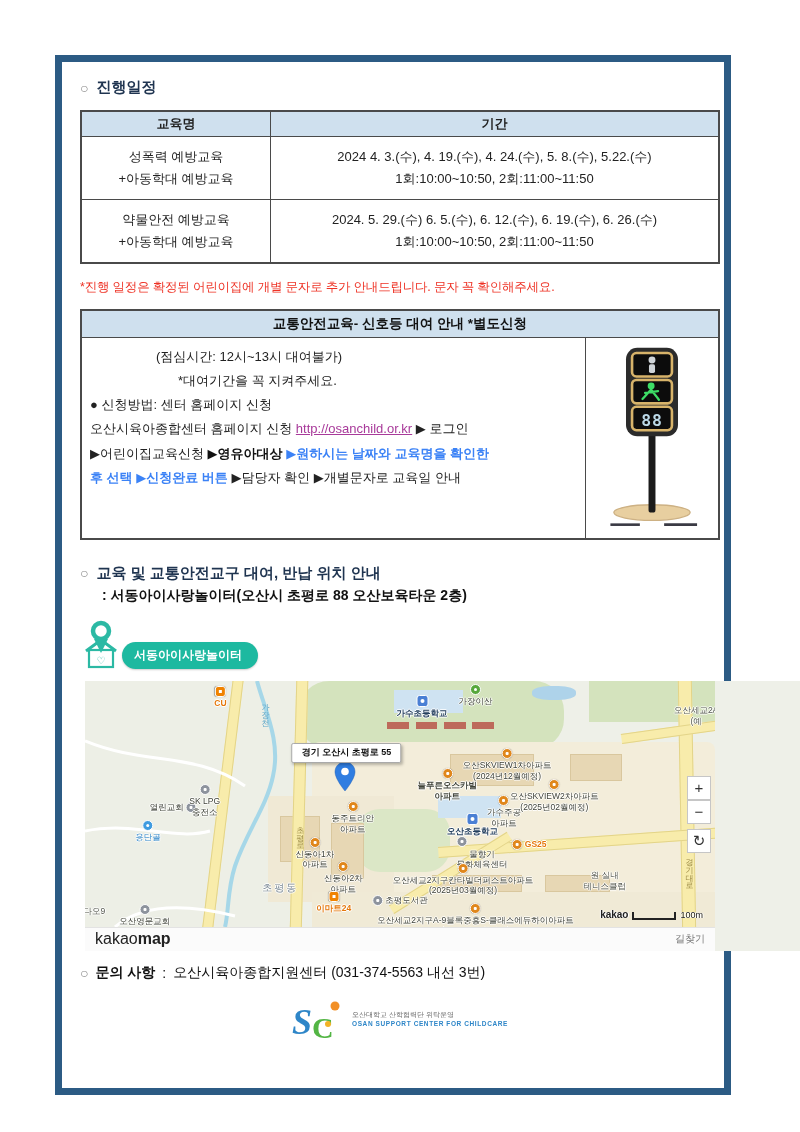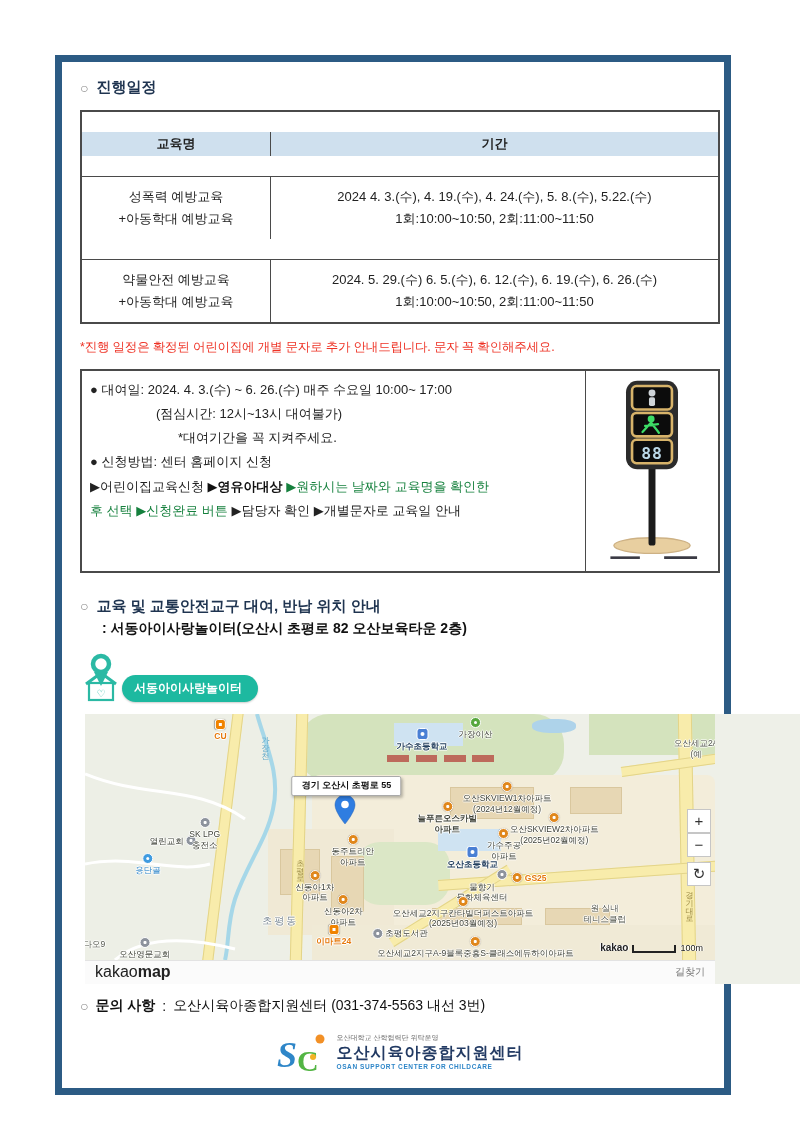--- a/index.html
+++ b/index.html
@@ -6,40 +6,40 @@
   body{width:800px;height:1132px;position:relative;font-family:"Liberation Sans","DejaVu Sans",sans-serif;color:#222;}
   .frame{position:absolute;left:55px;top:55px;width:662px;height:1026px;border:7px solid #2c5b84;background:#fff;}
   .content{position:absolute;left:18px;top:0;width:640px;}
 
   
   .sec-head{display:flex;align-items:center;gap:8px;font-size:15px;font-weight:bold;color:#1f3450;margin-top:16px;}
   .bullet{color:#8a8a8a;font-weight:normal;font-size:14px;}
 
   
   .tbl{margin-top:13px;width:640px;border:2px solid #4a4a4a;box-sizing:border-box;font-size:13px;}
-  .tbl-row{display:flex;margin-top:20px;}
+  .tbl-row{display:flex;}
   .tbl-h{background:#cfe0ee;font-weight:bold;}
   .tbl-c1{width:188px;border-right:1px solid #4a4a4a;display:flex;flex-direction:column;justify-content:center;align-items:center;text-align:center;line-height:1.7;}
   .tbl-c2{flex:1;display:flex;flex-direction:column;justify-content:center;align-items:center;text-align:center;line-height:1.7;}
   .tbl-h .tbl-c1,.tbl-h .tbl-c2{padding:4px 0;line-height:1.2;}
   .tbl-b{border-top:1px solid #4a4a4a;height:62px;}
 
   .note{margin-top:15px;font-size:12.5px;color:#ee3124;letter-spacing:-0.2px;}
 
   
   .rbox{margin-top:13px;width:640px;border:2px solid #4a4a4a;box-sizing:border-box;}
   .rbox-title{background:#cfe0ee;text-align:center;font-size:13.5px;font-weight:bold;color:#111;padding:4px 0;border-bottom:1px solid #4a4a4a;}
   .rbox-body{display:flex;}
   .rbox-left{flex:1;padding:7px 8px 8px 8px;font-size:13px;line-height:1.87;color:#222;}
   .rbox-right{width:132px;border-left:1px solid #4a4a4a;display:flex;align-items:center;justify-content:center;}
   .ind1{padding-left:66px;}
   .ind2{padding-left:88px;}
   .seg-k{color:#222;}
   .seg-kb{color:#111;font-weight:bold;}
-  .seg-p{color:#15803d;}
+  .seg-p{color:#3b82f6;font-weight:bold;}
   .seg-link{color:#a83a9a;text-decoration:underline;cursor:pointer;}
 
   
   .addr{margin-top:4px;padding-left:22px;font-size:14px;font-weight:bold;color:#111;}
 
   
   .badge-wrap{margin-top:14px;display:flex;align-items:flex-end;height:52px;}
   .badge-pill{background:#1db9a0;color:#fff;font-size:12px;font-weight:bold;border-radius:14px;padding:5px 16px 5px 12px;margin-left:-6px;margin-bottom:2px;box-shadow:0 1px 2px rgba(0,0,0,.2);}
 
   
@@ -51,21 +51,21 @@
   .kakao-brand b{font-weight:bold;}
   .directions{font-size:10px;color:#777;}
   .road{position:absolute;background:#f8ecab;border-left:1px solid #e3d489;border-right:1px solid #e3d489;z-index:2;}
   .road-h{position:absolute;background:#f8ecab;border-top:1px solid #e3d489;border-bottom:1px solid #e3d489;z-index:2;}
   .decor-svg{position:absolute;left:0;top:0;z-index:2;}
   .blk{position:absolute;background:#e7d7b4;border:1px solid #d9c79e;z-index:1;}
   .cblk{position:absolute;background:#bd6a5b;z-index:1;}
 
   .ml{position:absolute;transform:translateX(-50%);display:flex;flex-direction:column;align-items:center;font-size:8.5px;line-height:1.25;color:#3f4238;white-space:nowrap;z-index:5;text-shadow:1px 0 0 #fff,-1px 0 0 #fff,0 1px 0 #fff,0 -1px 0 #fff;}
   .mtx{display:flex;flex-direction:column;align-items:center;}
-  .ml-row{flex-direction:row;align-items:flex-end;gap:2px;}
+  .ml-row{flex-direction:row;align-items:flex-start;gap:2px;}
   .mi{display:inline-block;position:relative;box-sizing:border-box;}
   .mi-top{margin-bottom:1px;}
   .mi-dot-orange{width:11px;height:11px;border-radius:50%;background:#e0871c;border:1px solid #fff;box-shadow:0 0 1px rgba(0,0,0,.35);}
   .mi-dot-orange::after{content:"";position:absolute;inset:3px;background:#fff;border-radius:1px;}
   .mi-sq-orange{width:11px;height:11px;border-radius:3px;background:#f08300;border:1px solid #fff;box-shadow:0 0 1px rgba(0,0,0,.35);}
   .mi-sq-orange::after{content:"";position:absolute;inset:3px;background:#fff;}
   .mi-dot-green{width:11px;height:11px;border-radius:50%;background:#57a83c;border:1px solid #fff;}
   .mi-dot-green::after{content:"";position:absolute;inset:3px;background:#fff;border-radius:50%;}
   .mi-dot-blue{width:11px;height:11px;border-radius:50%;background:#3f9be0;border:1px solid #fff;}
   .mi-dot-blue::after{content:"";position:absolute;inset:3px;background:#fff;border-radius:50%;}
@@ -134,26 +134,27 @@
         <div class="tbl-c2">
           <span>2024. 5. 29.(수) 6. 5.(수), 6. 12.(수), 6. 19.(수), 6. 26.(수)</span>
           <span>1회:10:00~10:50, 2회:11:00~11:50</span>
         </div>
       </div>
     </div>
 
     <div class="note">*진행 일정은 확정된 어린이집에 개별 문자로 추가 안내드립니다. 문자 꼭 확인해주세요.</div>
 
     <div class="rbox">
+      <div class="rbox-title">교통안전교육- 신호등 대여 안내 *별도신청</div>
       <div class="rbox-body">
         <div class="rbox-left">
-          <div>● 대여일: 2024. 4. 3.(수) ~ 6. 26.(수) 매주 수요일 10:00~ 17:00</div>
           <div class="ind1">(점심시간: 12시~13시 대여불가)</div>
           <div class="ind2">*대여기간을 꼭 지켜주세요.</div>
           <div>● 신청방법: 센터 홈페이지 신청</div>
+          <div><span class="seg-k">오산시육아종합센터 홈페이지 신청 </span><span class="seg-link">http://osanchild.or.kr</span><span class="seg-k">  ▶ 로그인</span></div>
           <div><span class="seg-k">▶어린이집교육신청 </span><span class="seg-kb">▶영유아대상 </span><span class="seg-p">▶원하시는 날짜와 교육명을 확인한</span></div>
           <div><span class="seg-p">후 선택 ▶신청완료 버튼 </span><span class="seg-k">▶담당자 확인 ▶개별문자로 교육일 안내</span></div>
         </div>
         <div class="rbox-right">
           <svg width="104" height="200" viewBox="0 0 120 220">
             <line x1="12" y1="210" x2="46" y2="210" stroke="#3a3a44" stroke-width="3"></line>
             <line x1="74" y1="210" x2="112" y2="210" stroke="#3a3a44" stroke-width="3"></line>
             <ellipse cx="60" cy="196" rx="44" ry="9" fill="#e8cfa0" stroke="#cdb184" stroke-width="1.5"></ellipse>
             <rect x="56" y="102" width="8" height="94" rx="3" fill="#1b1b1b"></rect>
             <rect x="30" y="6" width="60" height="102" rx="13" fill="#2b2b2b"></rect>
@@ -167,21 +168,21 @@
             <text x="60" y="96" text-anchor="middle" font-size="19" font-weight="bold" fill="#bcd9e8" font-family="'DejaVu Sans Mono',monospace" letter-spacing="1">88</text>
           </svg>
         </div>
       </div>
     </div>
 
     <div class="sec-head" style="margin-top:24px;">
       <span class="bullet">○</span>
       <span>교육 및 교통안전교구 대여, 반납 위치 안내</span>
     </div>
-    <div class="addr">:  서동아이사랑놀이터(오산시 초평로 82 오산보육타운 2층)</div>
+    <div class="addr">:  서동아이사랑놀이터(오산시 초평로 88 오산보육타운 2층)</div>
 
     <div class="badge-wrap">
       <svg width="48" height="52" viewBox="0 0 48 52">
         <rect x="9" y="31" width="24" height="17" fill="#fff" stroke="#2bb9a4" stroke-width="2.2"></rect>
         <path d="M6 32 L21 21 L36 32" fill="none" stroke="#2bb9a4" stroke-width="3" stroke-linejoin="round"></path>
         <path d="M14 20 L21 34 L28 20 Z" fill="#2bb9a4"></path>
         <circle cx="21" cy="12" r="8" fill="#fff" stroke="#2bb9a4" stroke-width="4.5"></circle>
         <text x="21" y="45" text-anchor="middle" font-size="10" fill="#2bb9a4">♡</text>
       </svg>
       <div class="badge-pill">서동아이사랑놀이터</div>
@@ -444,19 +445,18 @@
 
     <div class="logo">
       <svg width="52" height="44" viewBox="0 0 52 44">
         <text x="0" y="36" font-size="36" font-style="italic" font-weight="bold" fill="#2e86c8" font-family="'Liberation Serif',serif">S</text>
         <text x="20" y="40" font-size="30" font-weight="bold" fill="#53b544" font-family="'Liberation Serif',serif">C</text>
         <circle cx="43" cy="8" r="4.5" fill="#f29026"></circle>
         <circle cx="36" cy="26" r="3" fill="#f2b226"></circle>
       </svg>
       <div class="logo-text">
         <span class="logo-top">오산대학교 산학협력단 위탁운영</span>
-        <span class="logo-name">오산시육아종합지원센터</span>
         <span class="logo-eng">OSAN SUPPORT CENTER FOR CHILDCARE</span>
       </div>
     </div>
 
   </div>
 </div>
 
 </body></html>

